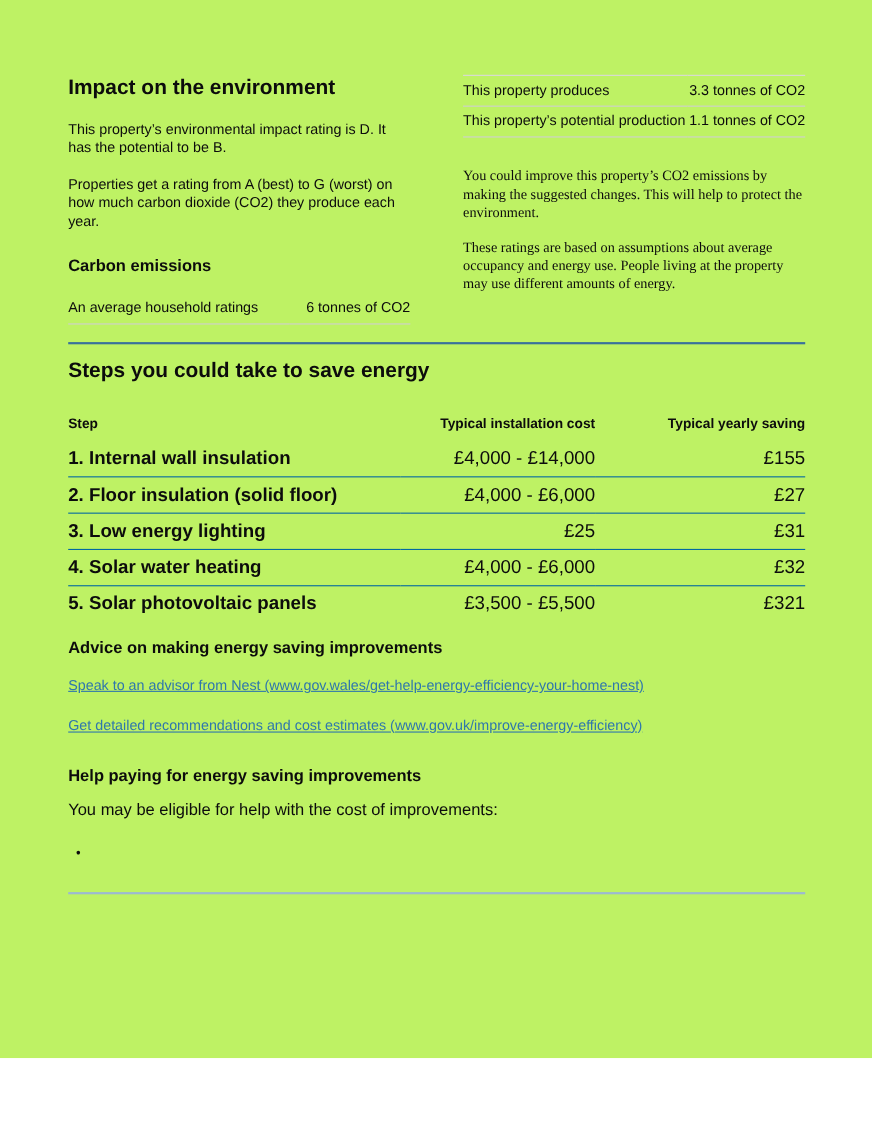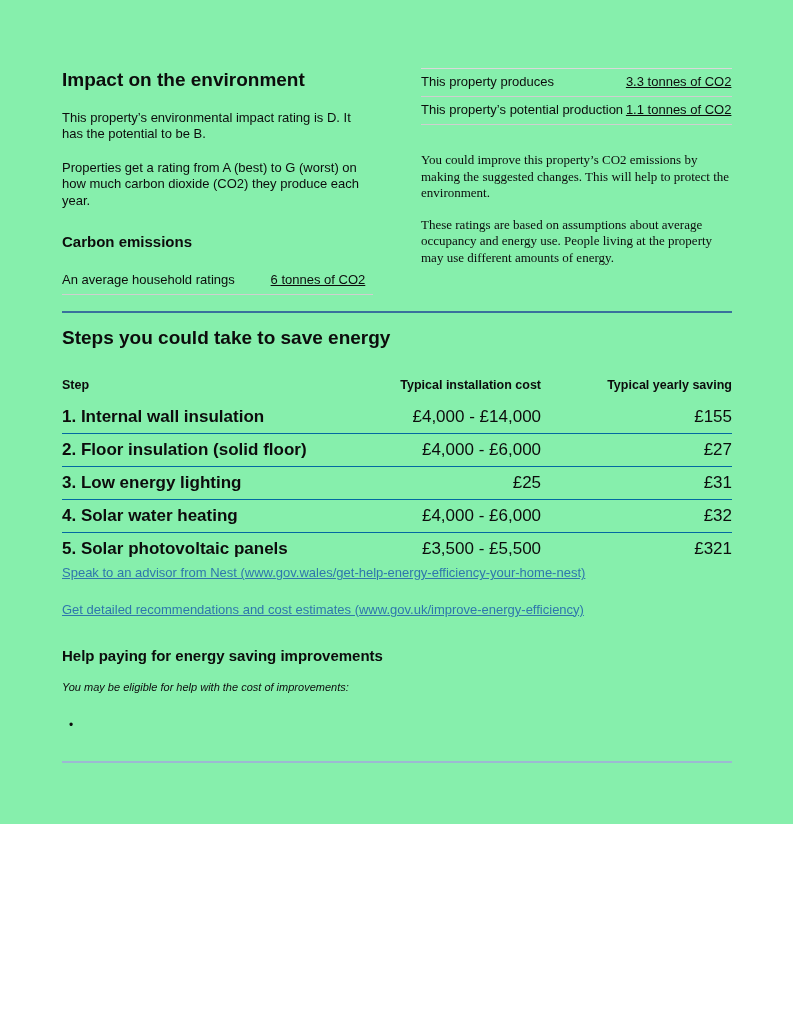--- a/index.html
+++ b/index.html
@@ -1,20 +1,20 @@
 <!DOCTYPE html>
 <html><head>
 <meta charset="utf-8">
 <style>
   html, body { margin: 0; padding: 0; background: #ffffff; }
   .page {
     position: relative;
     width: 793px;
-    height: 824px;
-    background: #86efac;
+    height: 962px;
+    background: #bef264;
     overflow: hidden;
     font-family: "Liberation Sans", "DejaVu Sans", sans-serif;
     color: #0c0c0c;
     box-sizing: border-box;
   }
   .content {
     padding: 0 61px 0 62px; 
     box-sizing: border-box;
   }
   
@@ -46,21 +46,21 @@
     width: 100%;
     border-collapse: collapse;
     font-size: 13px;
     line-height: 16px;
   }
   table.kv td {
     vertical-align: top;
     padding: 5px 0 6px 0;
     border-bottom: 1px solid #cfcfcf;
   }
-  table.kv td.kv-value { text-align: center; white-space: nowrap; text-decoration: underline; }
+  table.kv td.kv-value { text-align: right; white-space: nowrap; }
   table.kv.top-border { border-top: 1px solid #d9d9d9; }
   .right-col .first-para { margin-top: 27px; }
   .right-col .body-text { margin-bottom: 15px; font-family: Liberation Serif, serif; }
   
   hr.divider-dark {
     border: none;
     border-top: 2px solid #39719c;
     margin: 16px 0 0 0;
   }
   hr.divider-light {
@@ -98,21 +98,21 @@
     padding: 8px 0 8px 0;
     vertical-align: top;
   }
   table.steps td.step-name { font-weight: 700; }
   table.steps tbody tr + tr td { border-top: 1px solid #0369a1; }
   
   h3.advice-title { font-size: 15px; font-weight: 700; margin: 16px 0 16px 0; line-height: 1.2; }
   .link-line { font-size: 13px; line-height: 16.5px; margin: 0 0 20px 0; }
   a.doc-link { color: #2f77ac; text-decoration: underline; cursor: pointer; }
   h3.help-title { font-size: 15px; font-weight: 700; margin: 29px 0 14px 0; line-height: 1.2; }
-  .intro-text { font-size: 11px; line-height: 16.5px; margin: 0; font-style: italic; }
+  .intro-text { font-size: 15px; line-height: 16.5px; margin: 0; }
   .bullet-row {
     display: flex;
     font-size: 13px;
     line-height: 16.5px;
     margin-top: 21px;
   }
   .bullet-dot {
     width: 15px;
     flex: 0 0 15px;
     padding-left: 7px;
@@ -197,20 +197,21 @@
           <td class="num">£32</td>
         </tr>
         <tr>
           <td class="step-name">5. Solar photovoltaic panels</td>
           <td class="num">£3,500 - £5,500</td>
           <td class="num">£321</td>
         </tr>
       </tbody>
     </table>
 
+    <h3 class="advice-title">Advice on making energy saving improvements</h3>
     <p class="link-line">
       <a class="doc-link">Speak to an advisor from Nest (www.gov.wales/get-help-energy-efficiency-your-home-nest)</a>
     </p>
     <p class="link-line">
       <a class="doc-link">Get detailed recommendations and cost estimates (www.gov.uk/improve-energy-efficiency)</a>
     </p>
 
     <h3 class="help-title">Help paying for energy saving improvements</h3>
     <p class="intro-text">You may be eligible for help with the cost of improvements:</p>
     <div class="bullet-row">

